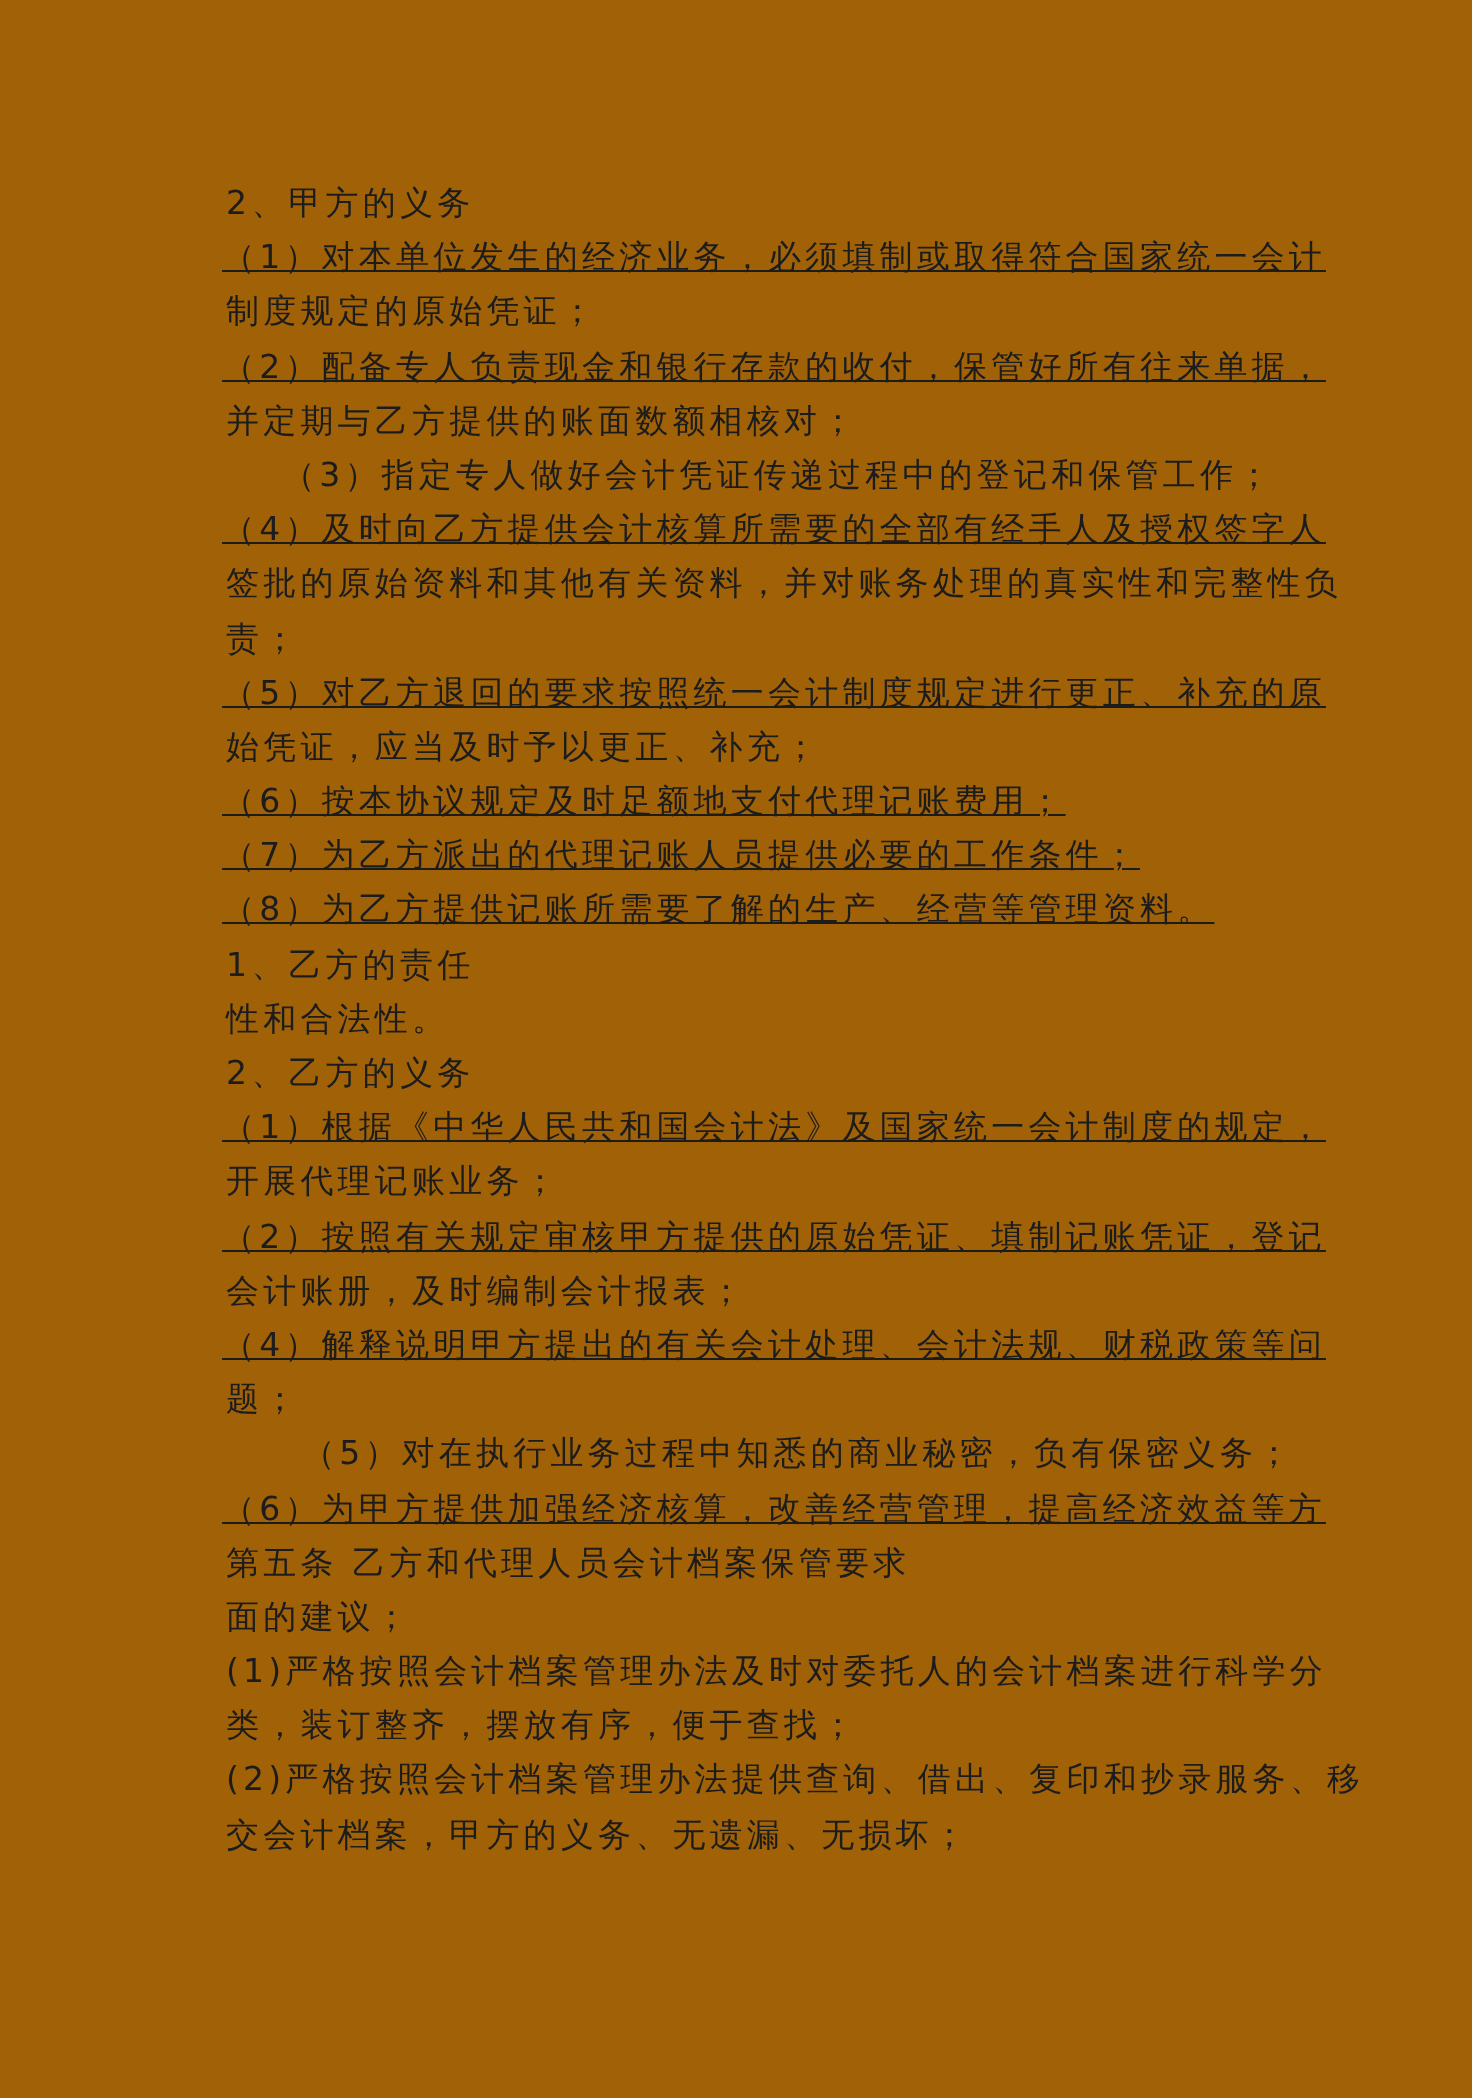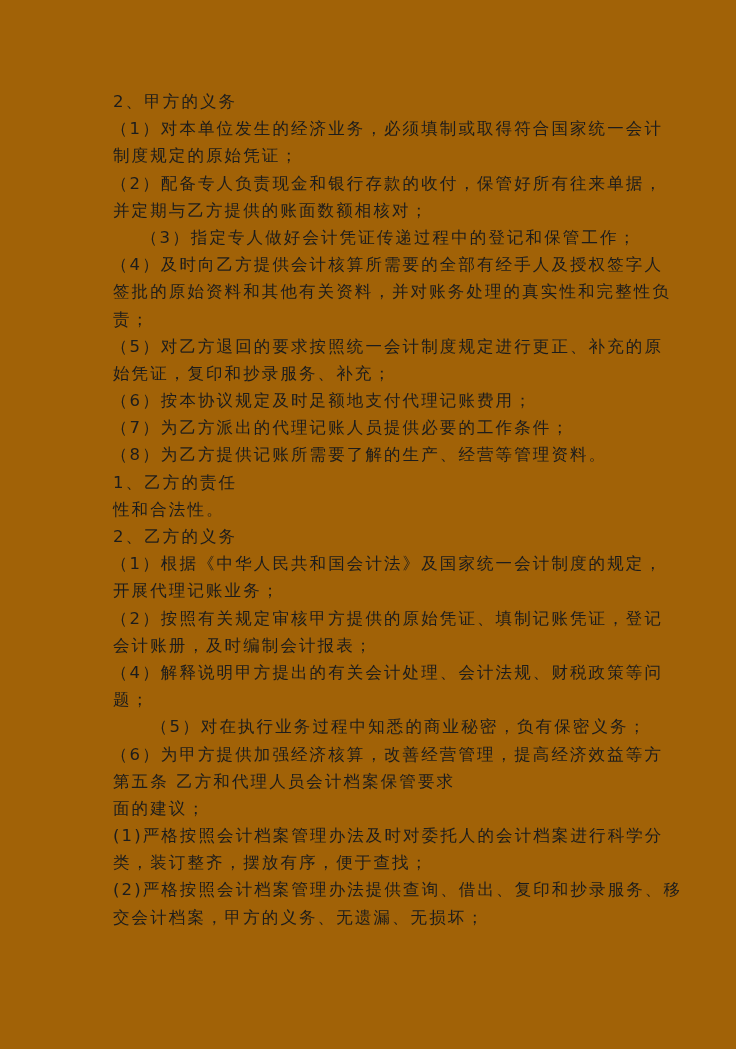--- a/index.html
+++ b/index.html
@@ -31,21 +31,21 @@
     .line {
       height: 27.2px;
       line-height: 27.2px;
       font-size: 16.5px;
       white-space: nowrap;
       letter-spacing: 2.1px;
       color: #1c1c1c;
     }
     .line.indent-3 { padding-left: 28px; }
     .line.indent-5 { padding-left: 38px; }
-    .line.item { margin-left: -2px; }
+    .line.item { margin-left: -2px; text-decoration: underline; }
     .watermark {
       position: absolute;
       left: 512px;
       top: 918px;
       width: 190px;
       height: 80px;
       pointer-events: none;
     }
     .wm-title {
       font-family: "DejaVu Sans", sans-serif;
@@ -77,21 +77,21 @@
     <div class="line">2、甲方的义务</div>
     <div class="line item">（1）对本单位发生的经济业务，必须填制或取得符合国家统一会计</div>
     <div class="line">制度规定的原始凭证；</div>
     <div class="line item">（2）配备专人负责现金和银行存款的收付，保管好所有往来单据，</div>
     <div class="line">并定期与乙方提供的账面数额相核对；</div>
     <div class="line indent-3">（3）指定专人做好会计凭证传递过程中的登记和保管工作；</div>
     <div class="line item">（4）及时向乙方提供会计核算所需要的全部有经手人及授权签字人</div>
     <div class="line">签批的原始资料和其他有关资料，并对账务处理的真实性和完整性负</div>
     <div class="line">责；</div>
     <div class="line item">（5）对乙方退回的要求按照统一会计制度规定进行更正、补充的原</div>
-    <div class="line">始凭证，复印和抄录服务、补充；</div>
+    <div class="line">始凭证，应当及时予以更正、补充；</div>
     <div class="line item">（6）按本协议规定及时足额地支付代理记账费用；</div>
     <div class="line item">（7）为乙方派出的代理记账人员提供必要的工作条件；</div>
     <div class="line item">（8）为乙方提供记账所需要了解的生产、经营等管理资料。</div>
     <div class="line">1、乙方的责任</div>
     <div class="line">性和合法性。</div>
     <div class="line">2、乙方的义务</div>
     <div class="line item">（1）根据《中华人民共和国会计法》及国家统一会计制度的规定，</div>
     <div class="line">开展代理记账业务；</div>
     <div class="line item">（2）按照有关规定审核甲方提供的原始凭证、填制记账凭证，登记</div>
     <div class="line">会计账册，及时编制会计报表；</div>

